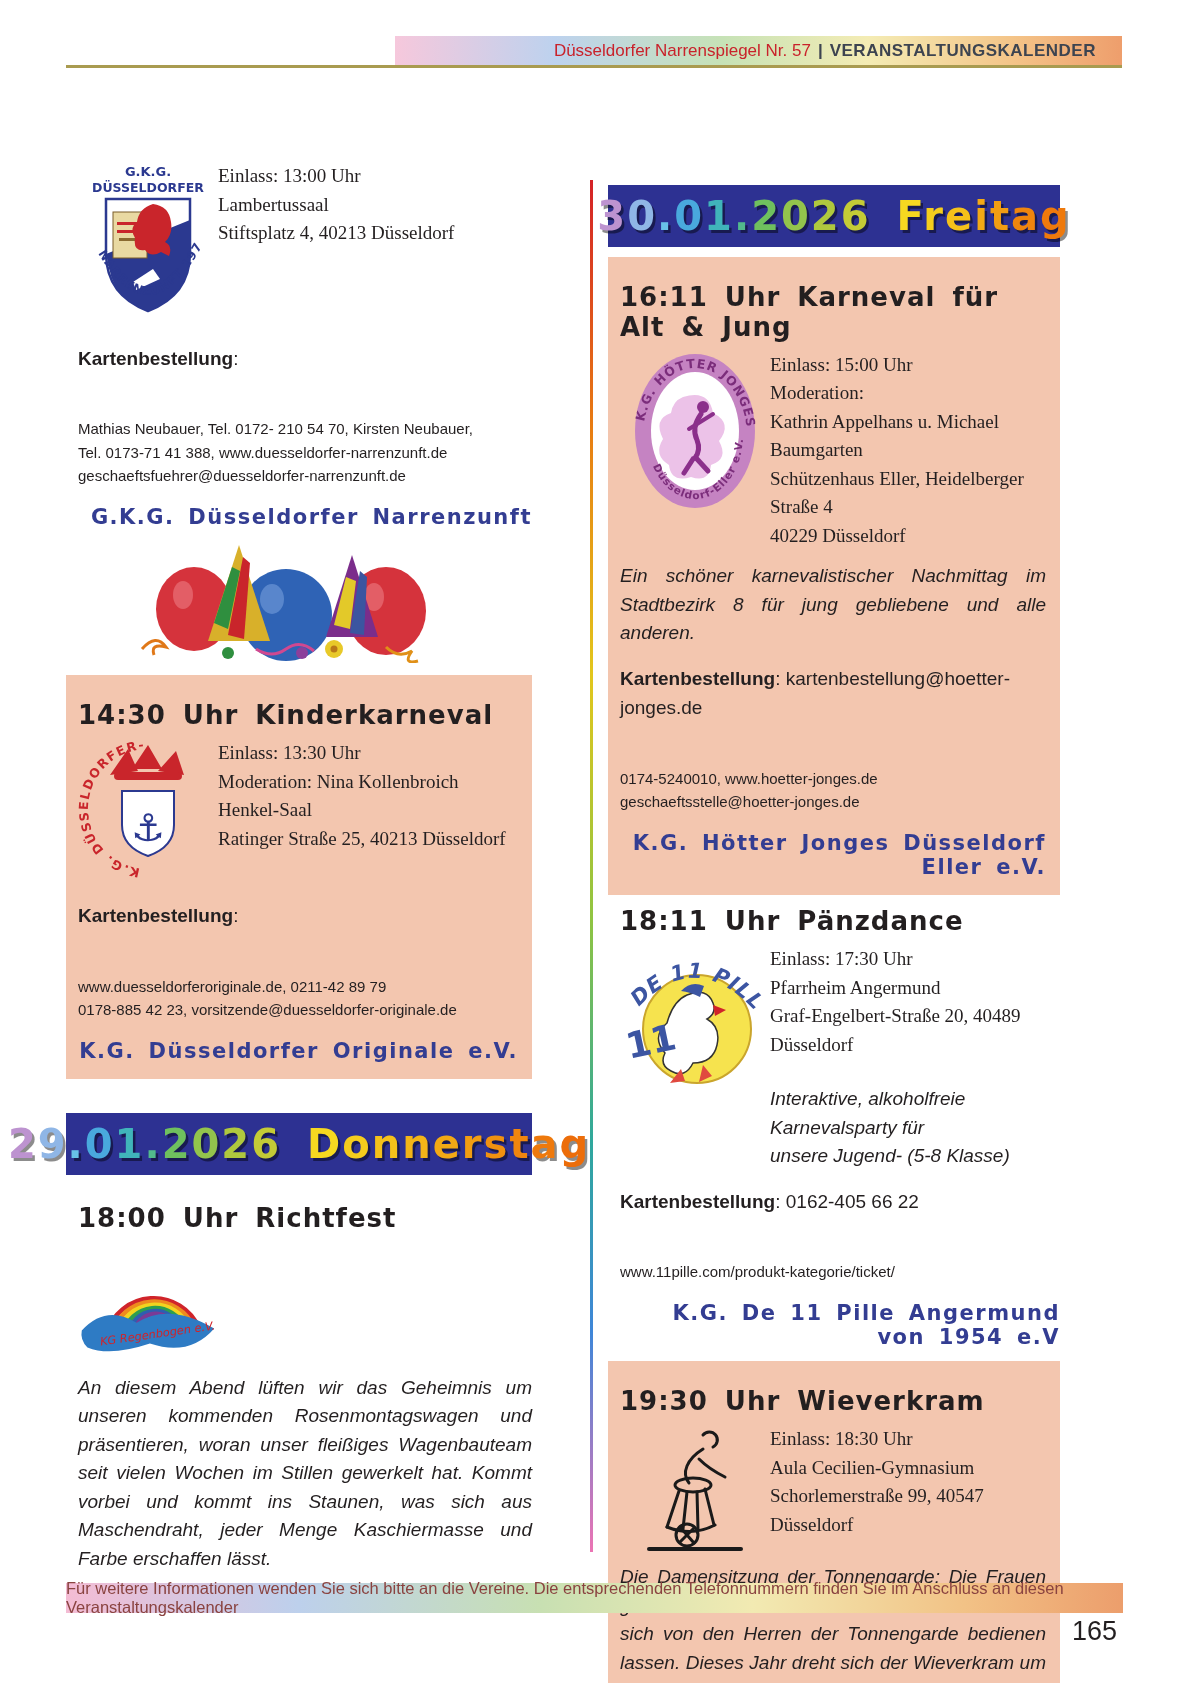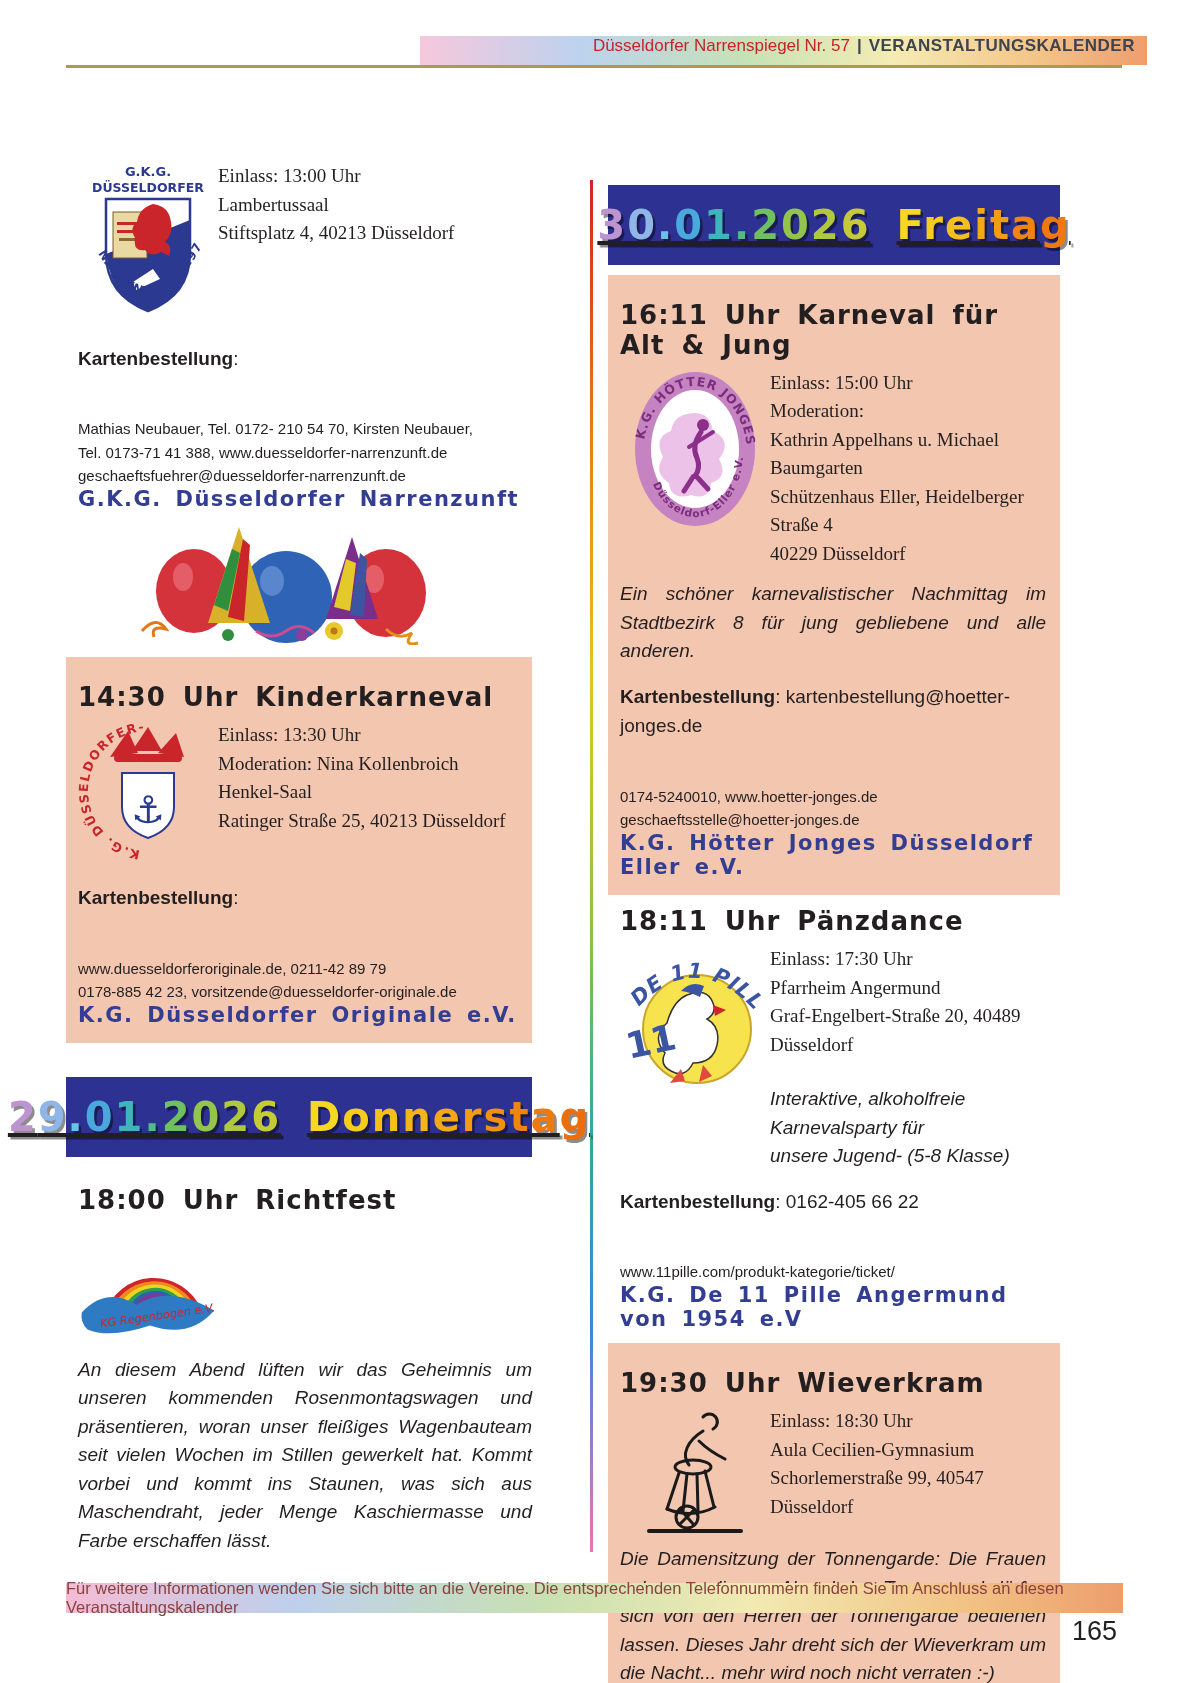--- a/index.html
+++ b/index.html
@@ -2,21 +2,21 @@
 <html><head>
 <meta charset="utf-8">
 <style>
   html,body{margin:0;padding:0;background:#fff;}
   .page{position:relative;width:1191px;height:1683px;background:#fff;overflow:hidden;
         font-family:"Liberation Sans",sans-serif;color:#231f20;}
 
   
   .header-bar{position:absolute;left:395px;top:36px;width:727px;height:29px;
     background:linear-gradient(90deg,#f6c8dc 0%,#bdd2ee 22%,#c6e2b6 45%,#f4ecb4 65%,#f4c488 85%,#ee9e6c 100%);
-    display:flex;align-items:flex-start;justify-content:flex-end;padding-right:12px;box-sizing:border-box;font-size:17px;margin-left:25px;}
+    display:flex;align-items:center;justify-content:flex-end;padding-right:26px;box-sizing:border-box;font-size:17px;}
   .header-mag{color:#c9222b;}
   .header-div{color:#3d4450;margin:0 7px;font-weight:bold;}
   .header-sec{color:#3d4450;font-weight:bold;letter-spacing:.5px;}
   .gold-rule{position:absolute;left:66px;top:65px;width:1056px;height:3px;background:#a99b50;}
 
   
   .col-left{position:absolute;left:66px;top:162px;width:466px;}
   .col-right{position:absolute;left:608px;top:180px;width:452px;}
   .divider{position:absolute;left:590px;top:180px;width:3px;height:1372px;
     background:linear-gradient(180deg,#d42127 0%,#e87c12 18%,#e2c61c 36%,#8fc442 54%,#2fa89c 70%,#3f86d8 84%,#ec74b4 100%);}
@@ -29,24 +29,24 @@
   .ev-row{display:flex;align-items:flex-start;}
   .ev-logo{width:140px;flex:none;display:flex;justify-content:center;text-align:center;}
   .col-right .ev-logo{width:150px;}
   .ev-details{flex:1;font-size:19px;line-height:1.5;}
   .detail-lines{white-space:pre-line;font-family:Liberation Serif, serif;}
   .note-in{font-style:italic;white-space:pre-line;margin-top:26px;}
   .note-block{font-style:italic;font-size:19px;line-height:1.5;text-align:justify;margin-top:12px;white-space:normal;}
   .karten{margin:16px 0 0 0;font-size:19px;line-height:1.55;}
   .karten b{font-weight:bold;}
   .karten-lines{font-size:15px;line-height:1.55;white-space:pre-line;margin-top:44px;}
-  .club{font-size:21px;color:#333d92;letter-spacing:1.5px;word-spacing:5px;}
-
-  .banner{background:#2d3192;height:80px;display:flex;align-items:center;justify-content:center;
-    font-size:40px;letter-spacing:2px;text-shadow:2.5px 2.5px 0 rgba(0,0,0,.45);text-decoration:underline;}
+  .club{margin-top:18px;font-size:21px;color:#333d92;letter-spacing:1.5px;word-spacing:5px;text-align:right;}
+
+  .banner{background:#2d3192;height:62px;display:flex;align-items:center;justify-content:center;
+    font-size:40px;letter-spacing:2px;text-shadow:2.5px 2.5px 0 rgba(0,0,0,.45);}
   .banner .day{margin-left:26px;}
   .banner-thu{margin-top:34px;}
   .banner-fri{margin-top:5px;margin-bottom:10px;}
 
   .balloons{margin:8px 0 4px 70px;}
   .mt8{margin-top:8px;} .mt12{margin-top:12px;} .mt14{margin-top:29px;}
 
   
   .footer-bar{position:absolute;left:66px;top:1583px;width:1057px;height:30px;
     background:linear-gradient(90deg,#f4bcd4 0%,#bdd0ec 22%,#c8e0b2 45%,#f2eab2 65%,#f2c286 85%,#ec9e6c 100%);

